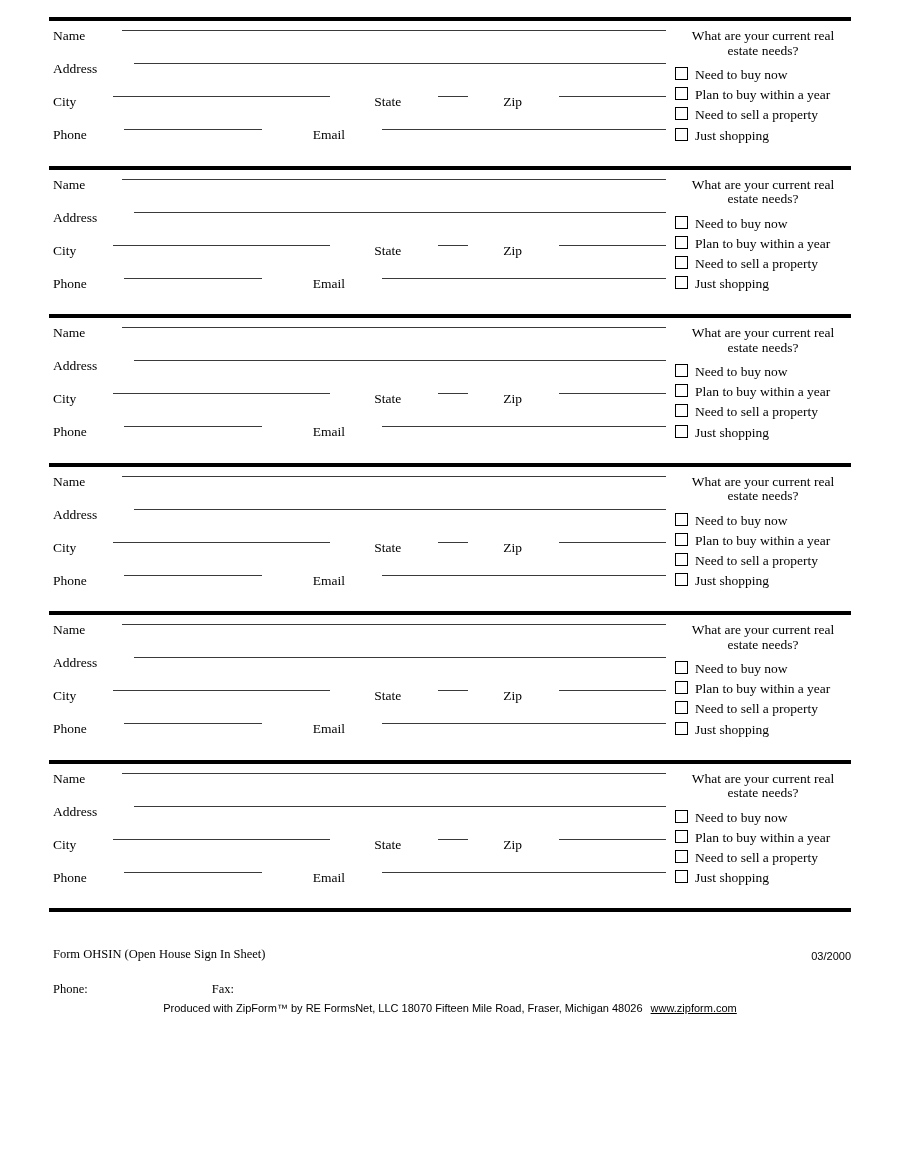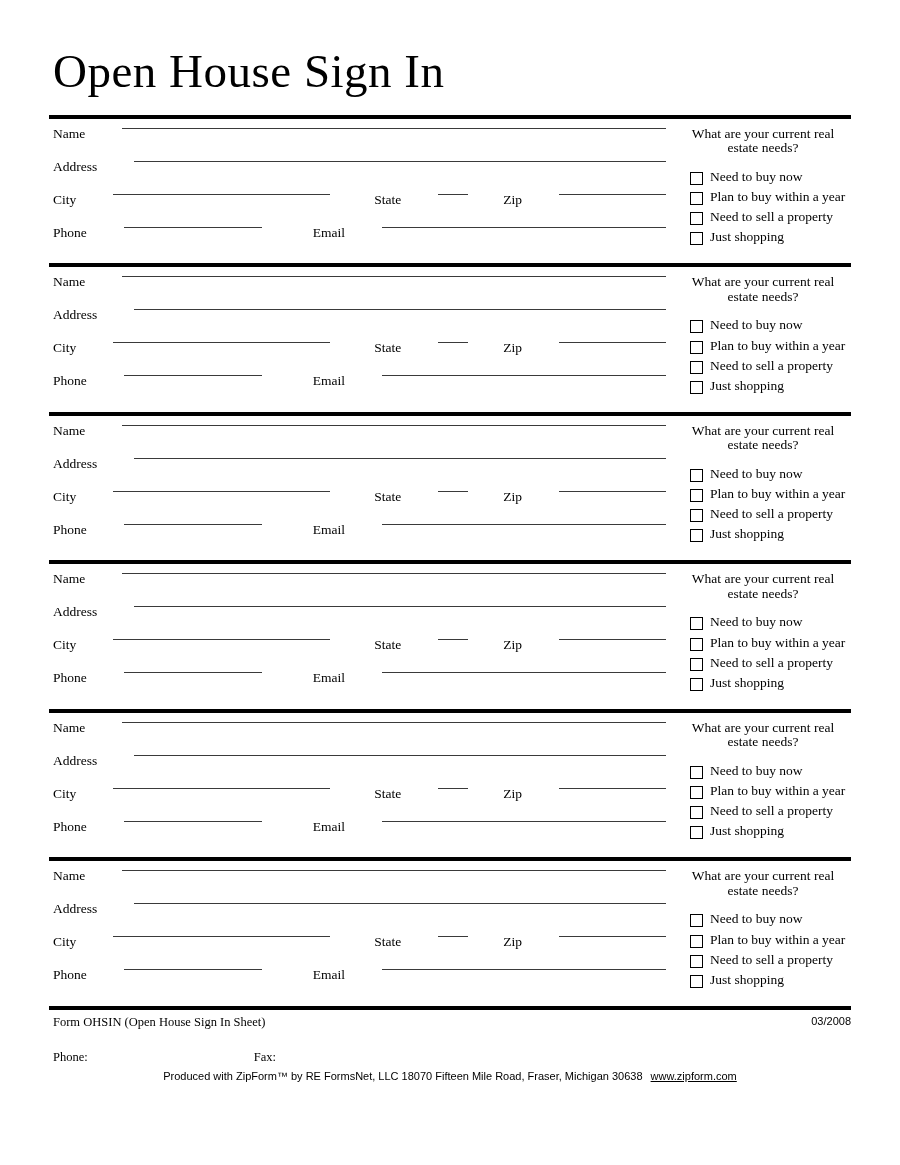--- a/index.html
+++ b/index.html
@@ -34,42 +34,41 @@
   .w-phone { width: 138px; }
   .ml-state { margin-left: 13px; }
   .ml-zip { margin-left: 4px; }
   .ml-email { margin-left: 20px; }
 
   .sec-right {
     width: 176px; margin-left: 9px; padding-top: 8px; box-sizing: border-box;
     font-family: "Liberation Serif", serif; font-size: 13.5px;
   }
   .needs { text-align: center; line-height: 14.5px; margin-bottom: 9px; }
-  .cbrow { display: flex; align-items: flex-end; height: 20.2px; margin-left: 15px; }
+  .cbrow { display: flex; align-items: flex-start; height: 20.2px; }
   .cbox {
     width: 11px; height: 11px; border: 1.6px solid #000;
     margin-right: 7px; flex: 0 0 auto; background: #fff;
   }
   .cblabel { white-space: nowrap; }
 
   
   .footer { font-family: "Liberation Serif", serif; }
-  .f1 { display: flex; justify-content: space-between; align-items: flex-start; margin-top: 5px; padding-left: 4px; }
+  .f1 { display: flex; justify-content: space-between; align-items: flex-end; margin-top: 35px; padding-left: 4px; }
   .formid { font-size: 12.5px; }
   .date { font-family: "Liberation Sans", sans-serif; font-size: 11px; }
-  .f2 { display: flex; margin-top: 20px; padding-left: 4px; font-size: 12.5px; gap: 42px; }
+  .f2 { display: flex; margin-top: 20px; padding-left: 4px; font-size: 12.5px; }
   .fax { margin-left: 124px; }
   .f3 { text-align: center; font-family: "Liberation Sans", sans-serif; font-size: 11px; margin-top: 5px; }
   .site { text-decoration: underline; margin-left: 5px; color: #000; }
 </style>
 </head>
 <body>
 
 <div class="page">
-  <h1 class="title">Open House Sign In</h1>
   <div class="title-rule"></div>
 
   <div>
   <div class="section">
     <div class="sec-left">
       <div class="frow">
         <span class="flabel">Name</span>
         <span class="wline"></span>
       </div>
       <div class="frow">
@@ -339,24 +338,24 @@
         <span class="cbox"></span>
         <span class="cblabel">Just shopping</span>
       </div>
     </div>
   </div>
 </div>
 
   <div class="footer">
     <div class="f1">
       <span class="formid">Form OHSIN (Open House Sign In Sheet)</span>
-      <span class="date">03/2008</span>
+      <span class="date">03/2000</span>
     </div>
     <div class="f2">
       <span class="phone">Phone:</span>
       <span class="fax">Fax:</span>
     </div>
     <div class="f3">
-      <span>Produced with ZipForm™ by RE FormsNet, LLC 18070 Fifteen Mile Road, Fraser, Michigan 30638</span>
+      <span>Produced with ZipForm™ by RE FormsNet, LLC 18070 Fifteen Mile Road, Fraser, Michigan 48026</span>
       <span class="site">www.zipform.com</span>
     </div>
   </div>
 </div>
 
 </body></html>

